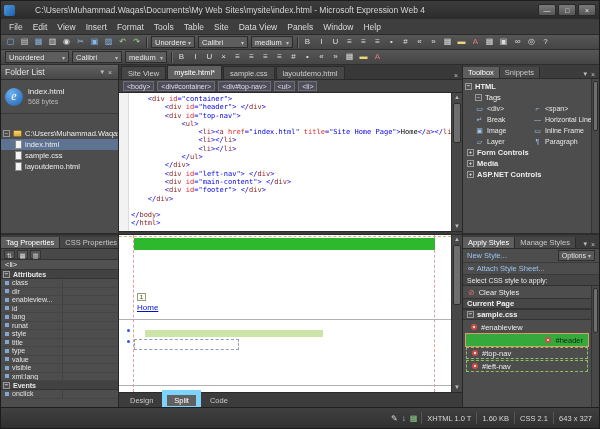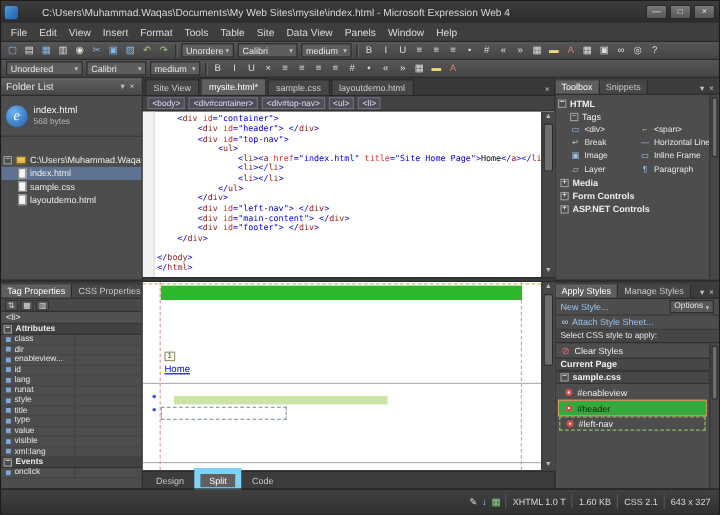--- a/index.html
+++ b/index.html
@@ -128,21 +128,21 @@
   .as-attach { height:12px; flex:0 0 auto; display:flex; align-items:center; gap:3px; padding:0 5px; border-bottom:1px solid #3a3a3a; }
   .attach-ic { color:#b9cfe8; font-size:8px; }
   .as-select { height:11px; flex:0 0 auto; display:flex; align-items:center; padding:0 4px; background:#454545; color:#e8e8e8; font-size:7px; border-bottom:1px solid #303030; }
   .as-list { flex:1; overflow:hidden; display:flex; }
   .as-list-inner { flex:1; overflow:hidden; }
   .as-row { height:12px; display:flex; align-items:center; gap:4px; padding:0 5px; font-size:7.5px; color:#ececec; }
   .as-head { height:11px; display:flex; align-items:center; gap:3px; padding:0 4px; background:#474747; color:#f0f0f0; font-size:7.5px; font-weight:bold; border-top:1px solid #333; border-bottom:1px solid #333; }
   .style-ring { width:6px; height:6px; flex:0 0 auto; border:2px solid #d24b4b; border-radius:50%; background:#fff; }
   .style-row { height:12px; display:flex; align-items:center; gap:4px; padding:0 5px; margin:1px 3px; font-size:7.5px; color:#ececec; }
   .style-row.pv-green-fill { background:#36a93c; color:#0c2a0c; }
-  .style-row.selected { outline:1px solid #d9a066; }
+  .style-row.selected { outline:1px solid #d9a066;justify-content:flex-end; }
   .style-row.pv-dashed { border:1px dashed #8cc060; }
   .clear-ic { color:#e07070; font-size:8px; }
 
   
   .statusbar { height:21px; flex:0 0 auto; background:linear-gradient(#404040,#303030); border-top:1px solid #1f1f1f; display:flex; align-items:center; justify-content:flex-end; gap:3px; padding:0 5px; color:#d8d8d8; font-size:7.5px; }
   .sb-sep { width:1px; height:12px; background:#565656; }
   .sb-item { white-space:nowrap; padding:0 2px; }
   .sb-ic { font-size:8px; padding:0 1px; }
   .sb-ic.ic-edit { color:#d8d8d8; } .sb-ic.ic-down { color:#8fd4f0; } .sb-ic.ic-grid { color:#8fd18f; }
 </style>
@@ -519,25 +519,25 @@
                   <span>Layer</span>
                 </div>
                 <div class="tbx-item">
                   <span class="tbx-icon">¶</span>
                   <span>Paragraph</span>
                 </div>
               </div>
             <div class="tbx-groups" id="toolbox-collapsed">
                 <div class="tbx-group">
                   <span class="expand-box">+</span>
-                  <span>Media</span>
+                  <span>Form Controls</span>
                 </div>
                 <div class="tbx-group">
                   <span class="expand-box">+</span>
-                  <span>Form Controls</span>
+                  <span>Media</span>
                 </div>
                 <div class="tbx-group">
                   <span class="expand-box">+</span>
                   <span>ASP.NET Controls</span>
                 </div>
               </div>
           </div>
           <div class="vscroll" style="width:8px;">
             <span class="thumb" style="top:2px;height:50px;"></span>
           </div>
@@ -584,20 +584,24 @@
                 <div class="style-row pv-plain">
                   <span class="style-ring"></span>
                   <span class="style-name">#enableview</span>
                 </div>
                 <div class="style-row pv-green-fill selected">
                   <span class="style-ring"></span>
                   <span class="style-name">#header</span>
                 </div>
                 <div class="style-row pv-dashed">
                   <span class="style-ring"></span>
+                  <span class="style-name">#top-nav</span>
+                </div>
+                <div class="style-row pv-dashed">
+                  <span class="style-ring"></span>
                   <span class="style-name">#left-nav</span>
                 </div>
               </div>
           </div>
           <div class="vscroll" style="width:8px;">
             <span class="thumb" style="top:2px;height:45px;"></span>
           </div>
         </div>
       </div>
     </div>

